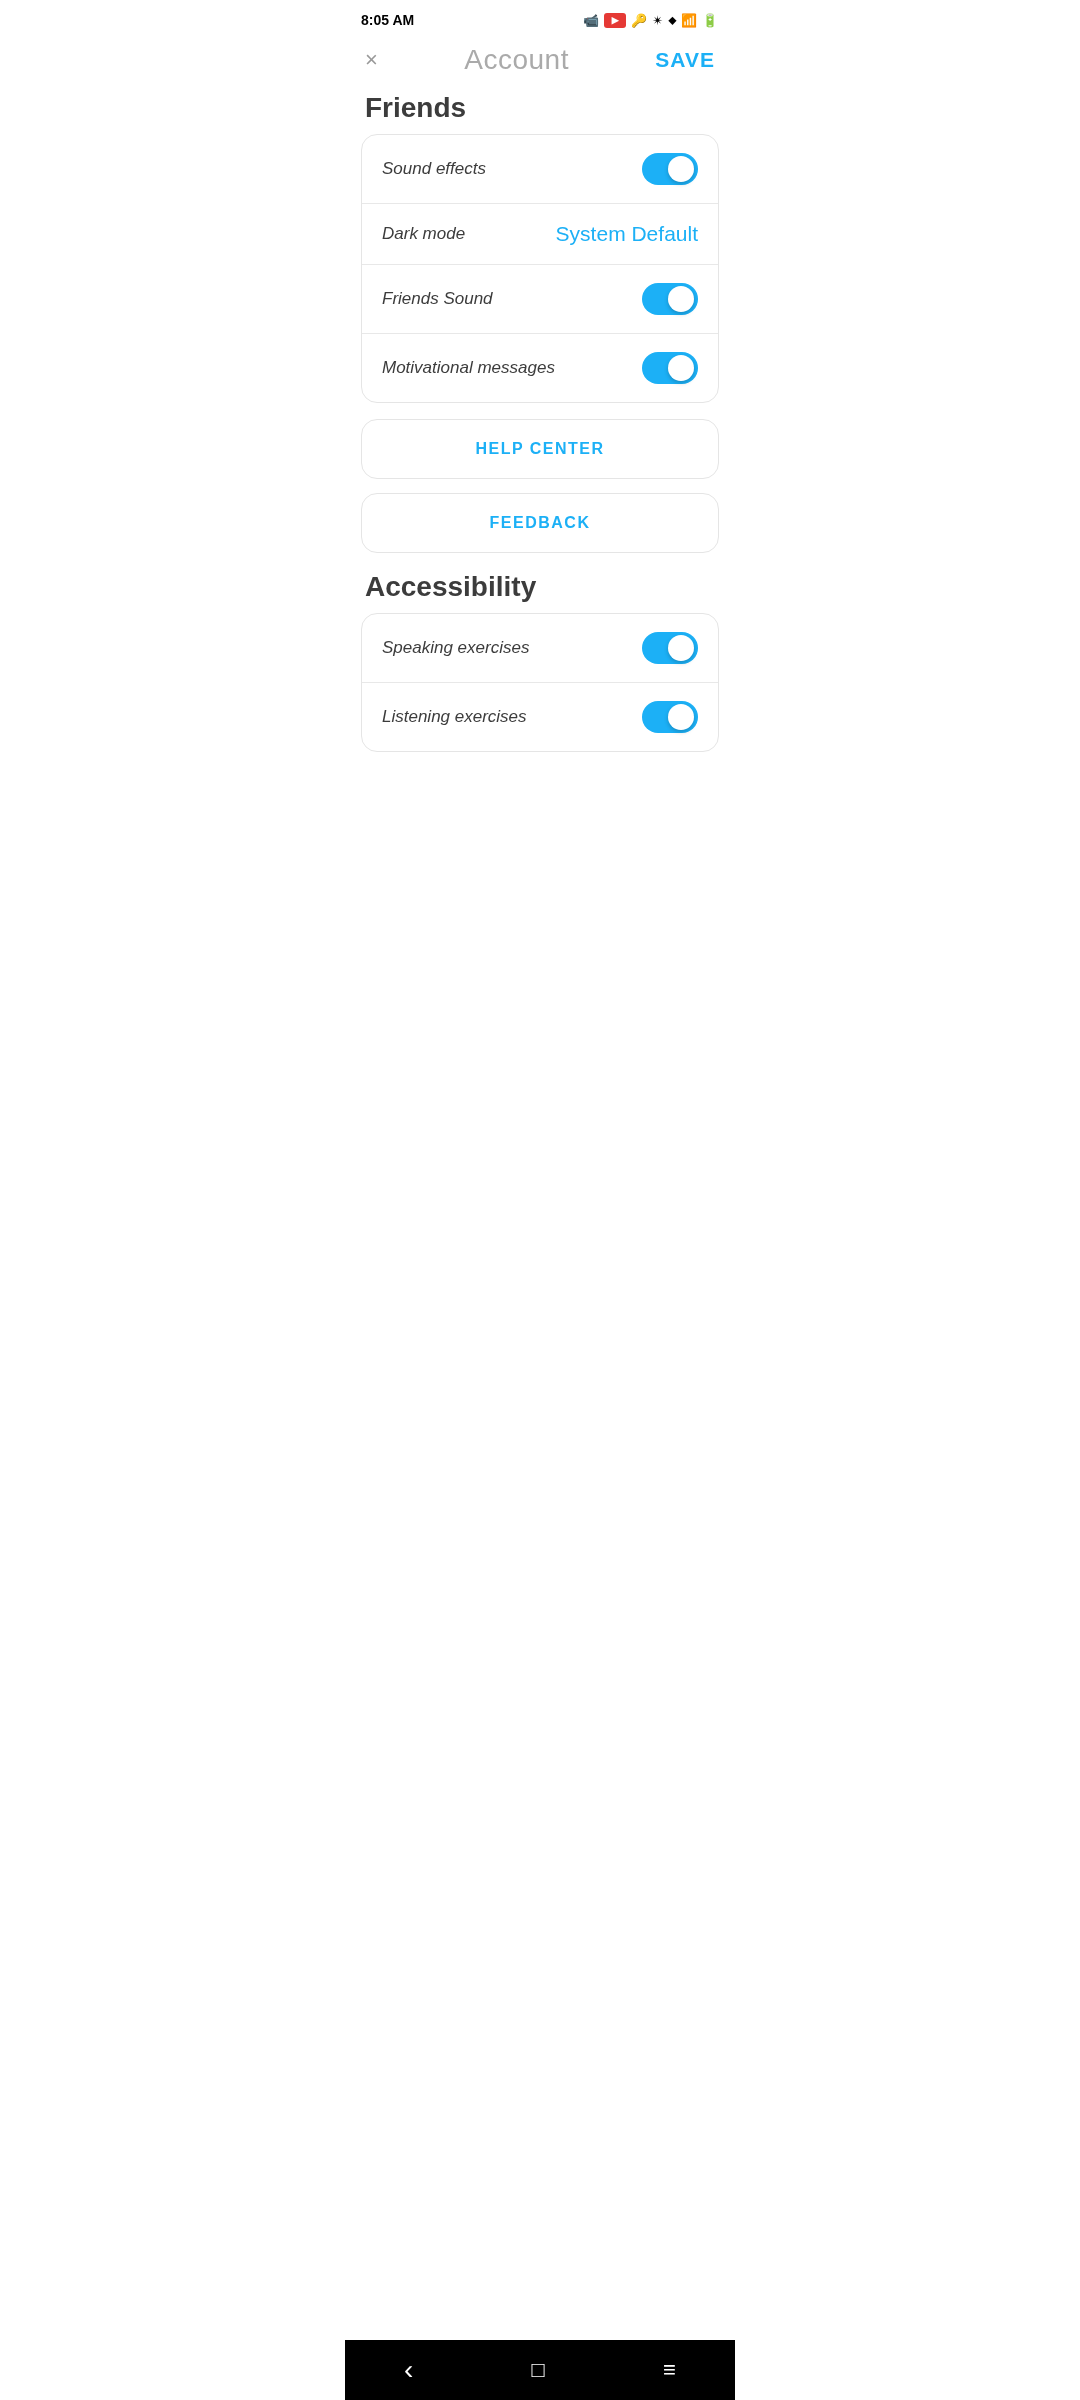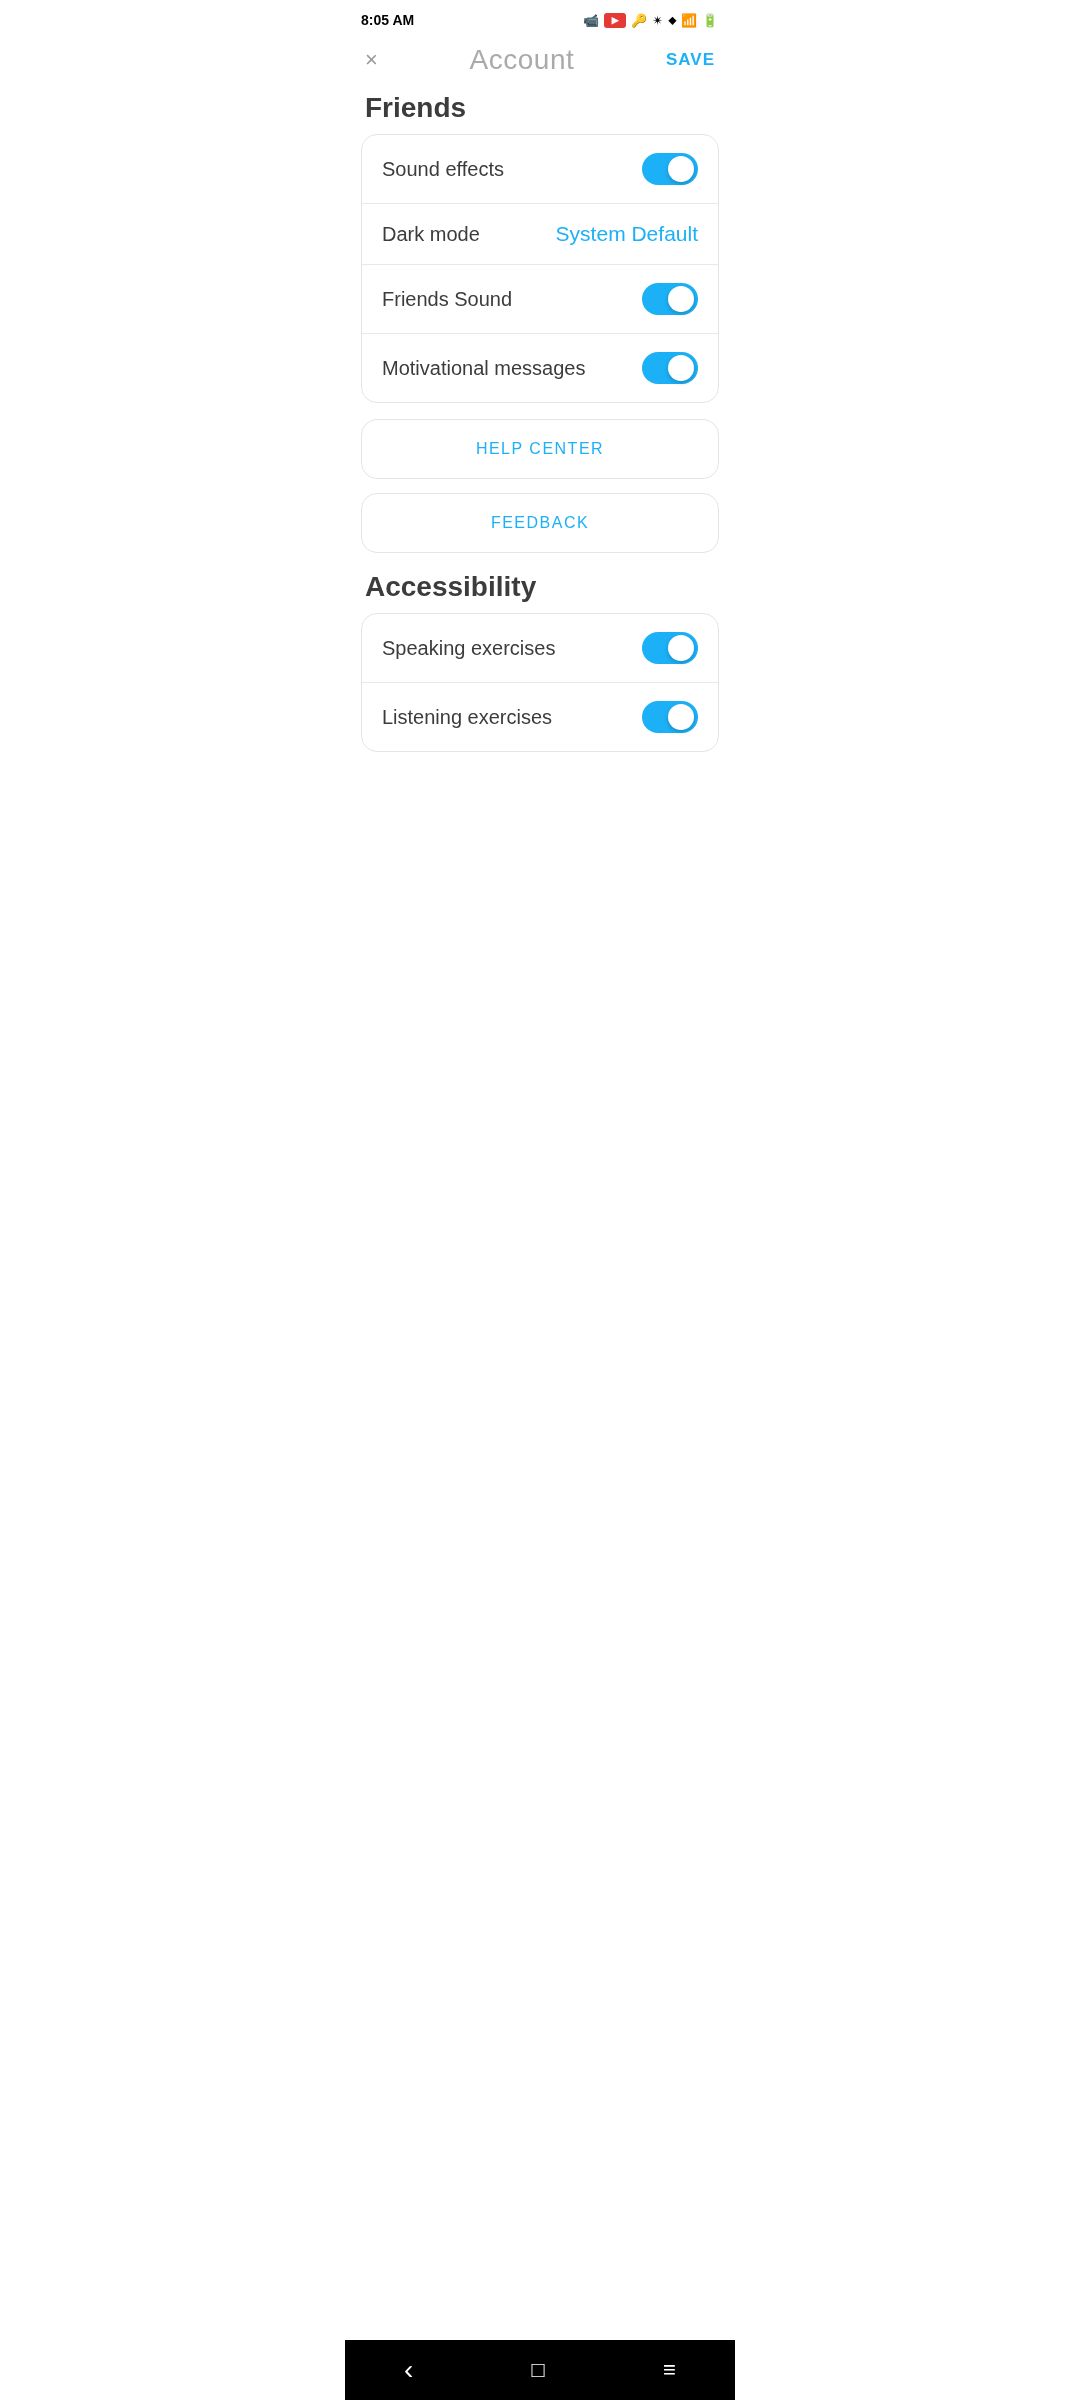--- a/index.html
+++ b/index.html
@@ -68,21 +68,21 @@
     }
 
     .nav-title {
       font-size: 28px;
       font-weight: 400;
       color: #aaa;
       letter-spacing: 0.5px;
     }
 
     .nav-save {
-      font-size: 17px;
+      font-size: 21px;
       font-weight: 700;
       color: #1cb0f6;
       letter-spacing: 1px;
       cursor: pointer;
     }
 
     .settings-card {
       background: #ffffff;
       border: 1.5px solid #e5e5e5;
       border-radius: 16px;
@@ -96,23 +96,24 @@
       justify-content: space-between;
       padding: 18px 20px;
       border-bottom: 1.5px solid #e8e8e8;
     }
 
     .settings-row:last-child {
       border-bottom: none;
     }
 
     .settings-label {
-      font-size: 20px;
+      font-size: 17px;
       color: #3c3c3c;
       font-weight: 400;
+      font-style: italic;
     }
 
     .settings-value {
       font-size: 21px;
       color: #1cb0f6;
       font-weight: 400;
     }
 
     
     .toggle-wrapper {
@@ -151,21 +152,21 @@
       border: 1.5px solid #e5e5e5;
       border-radius: 16px;
       margin: 0 16px 14px;
       padding: 20px;
       text-align: center;
       cursor: pointer;
     }
 
     .action-button-text {
       font-size: 16px;
-      font-weight: 400;
+      font-weight: 700;
       color: #1cb0f6;
       letter-spacing: 1.5px;
       text-transform: uppercase;
     }
 
     .accessibility-section {
       margin-top: 8px;
     }
 
     .bottom-nav {

